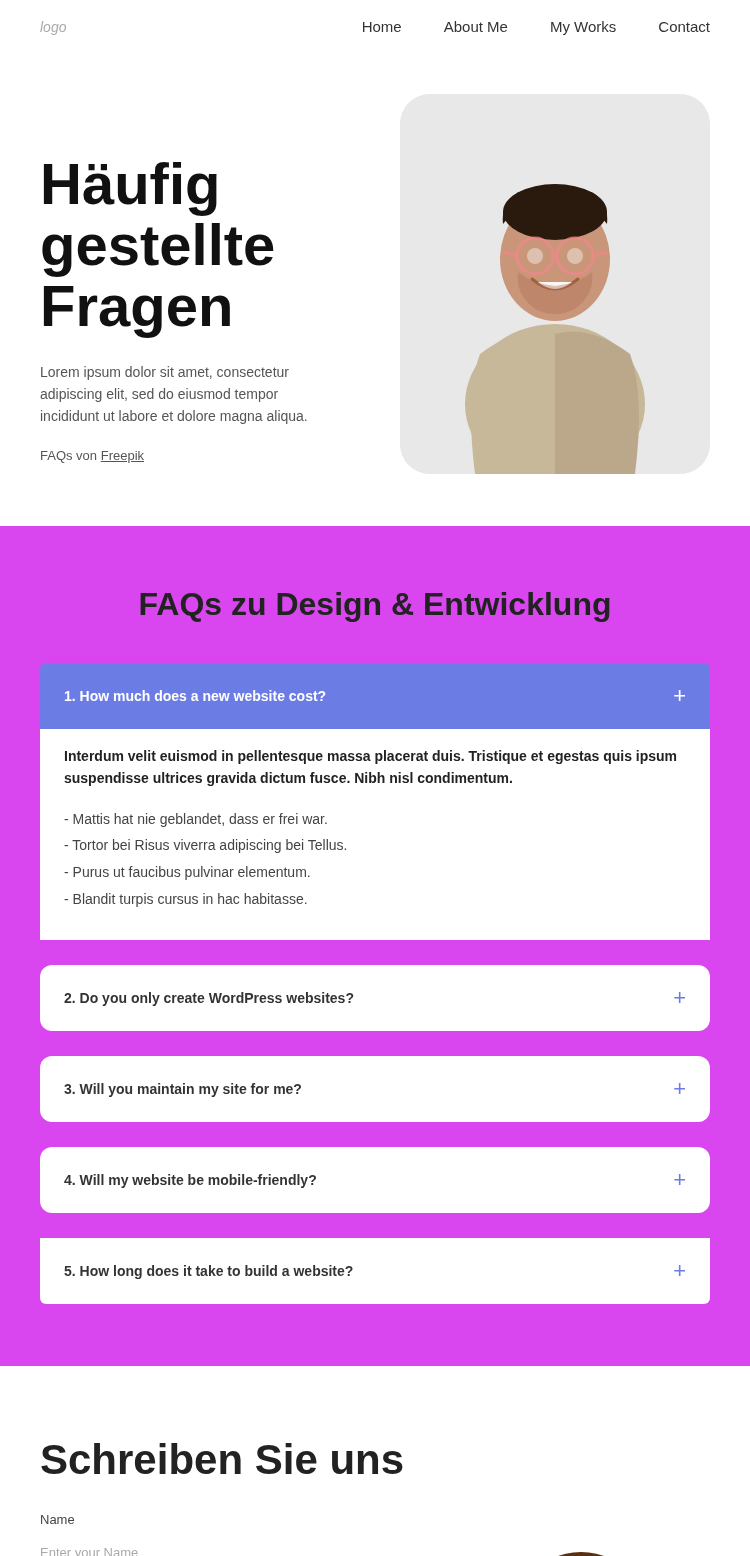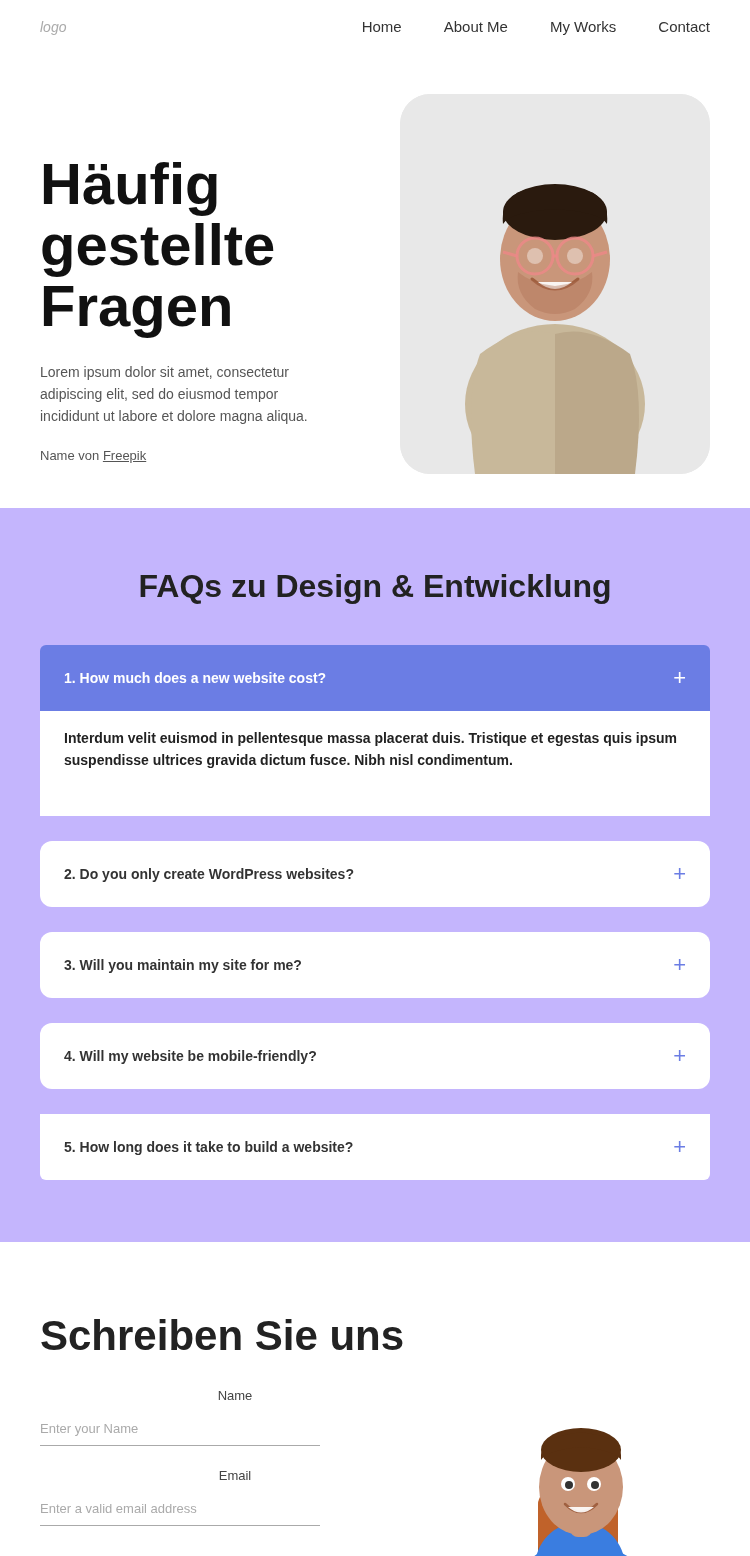--- a/index.html
+++ b/index.html
@@ -26,21 +26,21 @@
     .nav-links a {
       text-decoration: none;
       color: #333;
       font-size: 15px;
     }
 
     
     .hero {
       display: flex;
       align-items: flex-start;
-      padding: 40px 40px 34px 40px;
+      padding: 40px 40px 52px 40px;
       background: #fff;
       position: relative;
       min-height: 400px;
     }
     .hero-text {
       flex: 1;
       padding-right: 20px;
       padding-top: 60px;
     }
     .hero-title {
@@ -69,21 +69,21 @@
       height: 380px;
       border-radius: 30px;
       background: #e8e8e8;
       overflow: hidden;
       flex-shrink: 0;
       position: relative;
     }
 
     
     .faq-section {
-      background: #c4b5fd;
+      background: #d946ef;
       padding: 60px 40px;
     }
     .faq-title {
       text-align: center;
       font-size: 32px;
       font-weight: 700;
       color: #222;
       margin-bottom: 40px;
     }
     .faq-list {
@@ -175,21 +175,20 @@
       margin-bottom: 28px;
     }
     .form-group {
       margin-bottom: 22px;
     }
     .form-label {
       font-size: 13px;
       color: #444;
       display: block;
       margin-bottom: 8px;
-      text-align: center;
     }
     .form-input {
       width: 280px;
       border: none;
       border-bottom: 1.5px solid #aaa;
       padding: 8px 0;
       font-size: 16px;
       color: #333;
       outline: none;
       background: transparent;
@@ -218,21 +217,21 @@
     <li><a href="#">My Works</a></li>
     <li><a href="#">Contact</a></li>
   </ul>
 </nav>
 
 <section class="hero">
   <div class="hero-text">
     <h1 class="hero-title">Häufig gestellte Fragen</h1>
     <p class="hero-desc">Lorem ipsum dolor sit amet, consectetur adipiscing elit, sed do eiusmod tempor incididunt ut labore et dolore magna aliqua.</p>
     <p class="hero-credit">
-      <span>Name von </span><a href="#">Freepik</a>
+      <span>FAQs von </span><a href="#">Freepik</a>
     </p>
   </div>
   <div class="hero-image-wrap">
     
     <svg viewBox="0 0 310 380" xmlns="http://www.w3.org/2000/svg">
 
       <rect width="310" height="380" fill="#e8e8e8" rx="30"></rect>
 
       <ellipse cx="155" cy="310" rx="90" ry="80" fill="#c8b89a"></ellipse>
 
@@ -272,20 +271,26 @@
 
   <div class="faq-list">
 
     <div class="faq-item active">
       <div class="faq-question">
         <span class="faq-question-text">1. How much does a new website cost?</span>
         <span class="faq-plus">+</span>
       </div>
       <div class="faq-answer">
         <p class="faq-answer-bold">Interdum velit euismod in pellentesque massa placerat duis. Tristique et egestas quis ipsum suspendisse ultrices gravida dictum fusce. Nibh nisl condimentum.</p>
+        <ul class="faq-answer-list">
+          <li>Mattis hat nie geblandet, dass er frei war.</li>
+          <li>Tortor bei Risus viverra adipiscing bei Tellus.</li>
+          <li>Purus ut faucibus pulvinar elementum.</li>
+          <li>Blandit turpis cursus in hac habitasse.</li>
+        </ul>
       </div>
     </div>
 
     <div class="faq-item" style="margin-top:6px;">
       <div class="faq-question">
         <span class="faq-question-text">2. Do you only create WordPress websites?</span>
         <span class="faq-plus">+</span>
       </div>
     </div>
 

